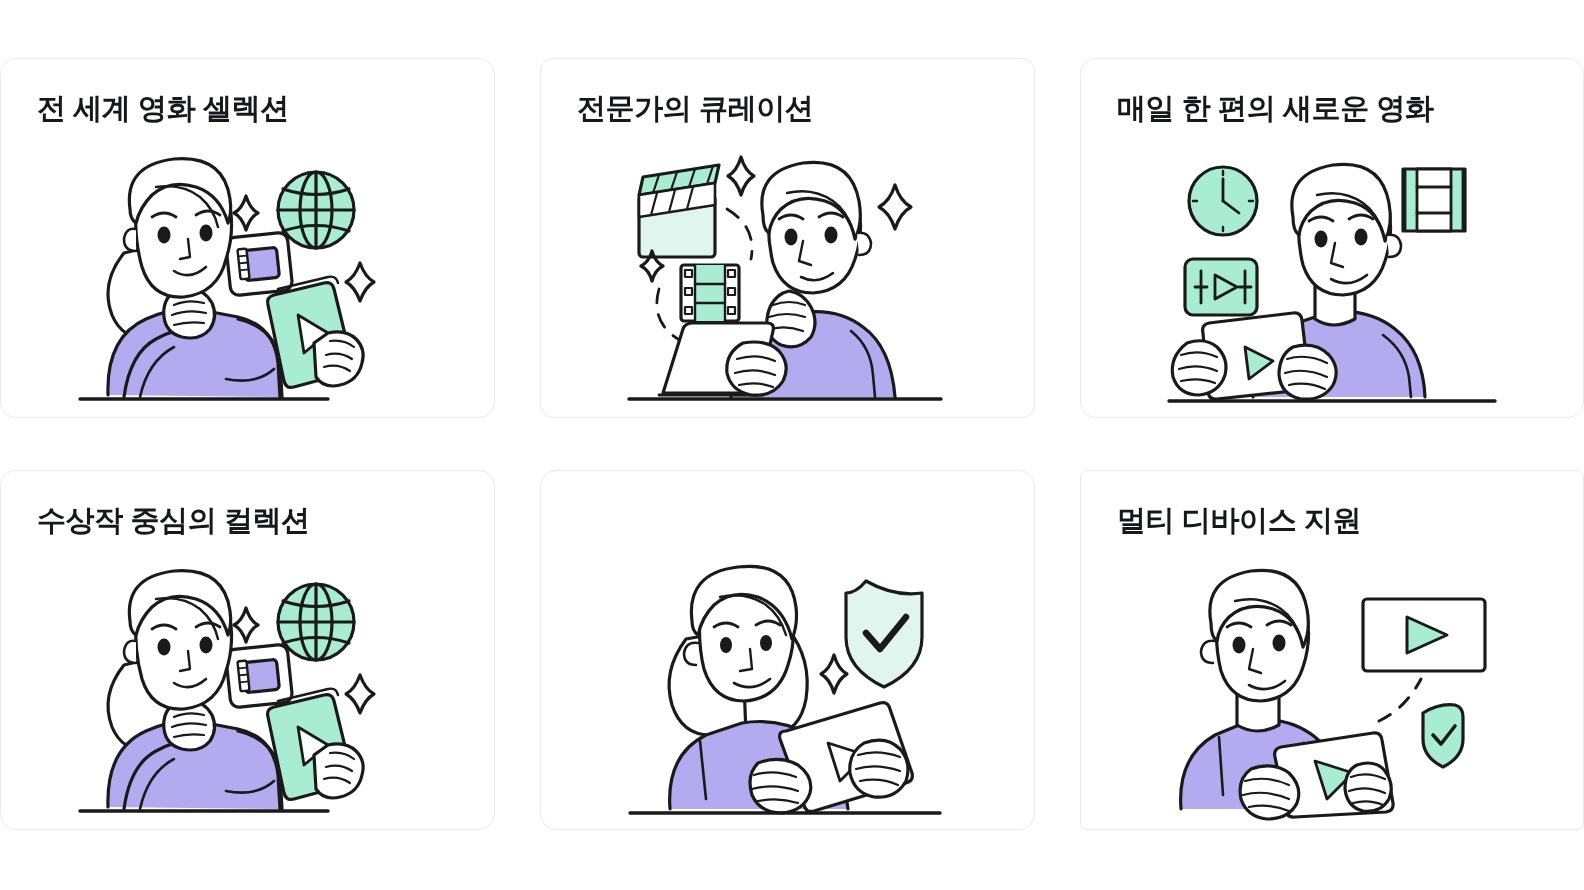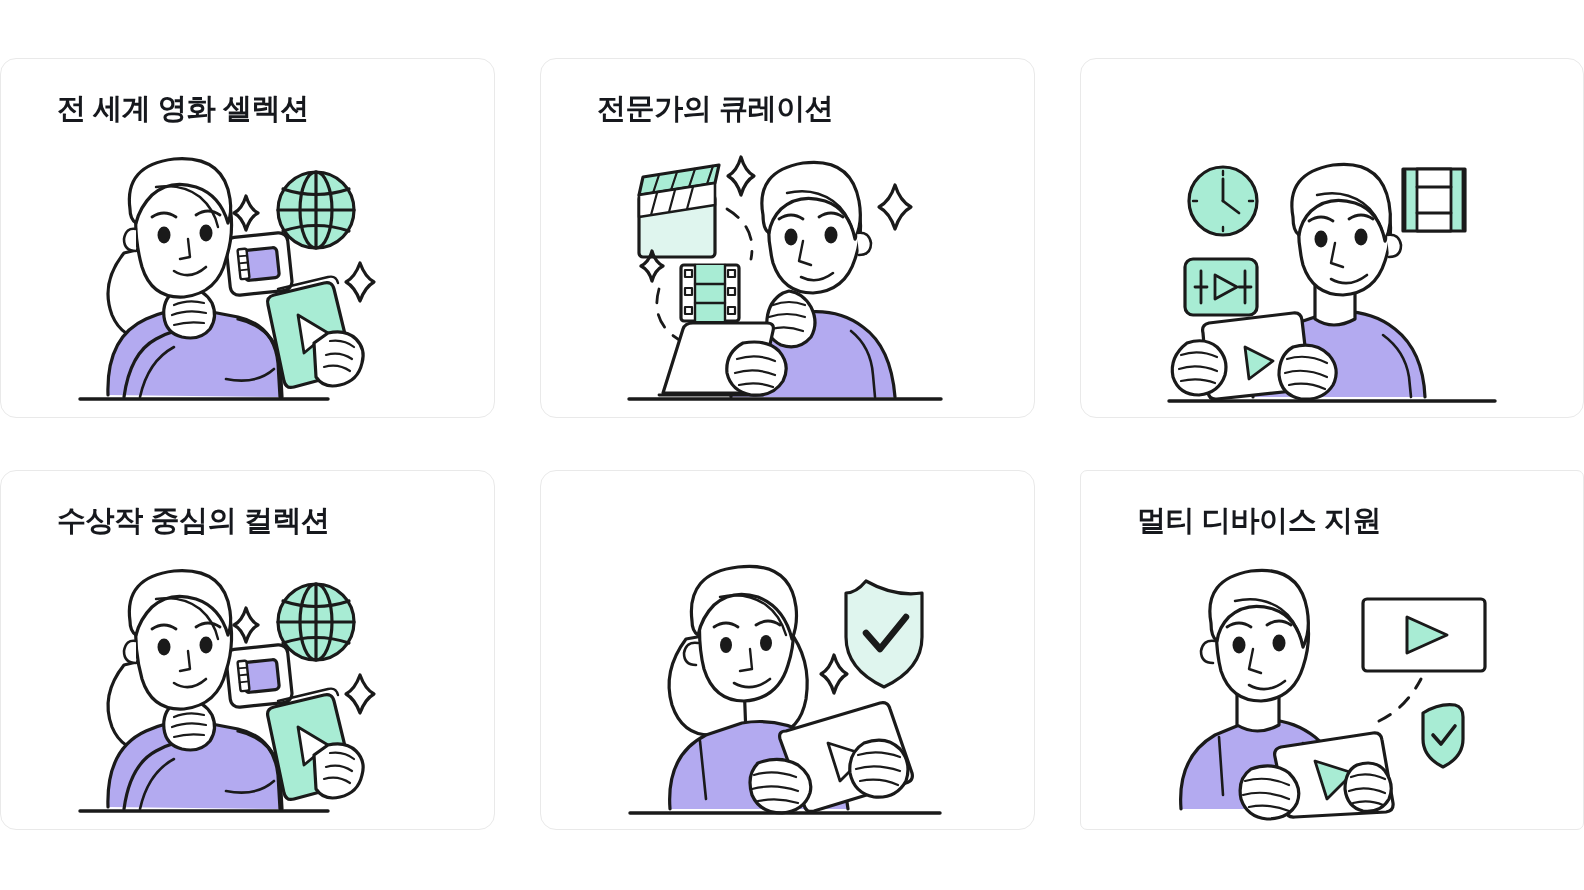--- a/index.html
+++ b/index.html
@@ -23,36 +23,35 @@
   }
   .card {
     box-sizing: border-box;
     border: 1px solid #e9e9e9;
     border-radius: 16px;
     background: #ffffff;
     position: relative;
     overflow: hidden;
   }
   .card-1 { grid-column: 1; grid-row: 2; }
-  .card-2 { grid-column: 3; grid-row: 2; }
+  .card-2 { grid-column: 3; grid-row: 2; border-radius: 13px; }
   .card-3 { grid-column: 5; grid-row: 2; }
   .card-4 { grid-column: 1; grid-row: 4; text-decoration: underline; }
   .card-5 { grid-column: 3; grid-row: 4; }
   .card-6 { grid-column: 5; grid-row: 4; border-radius: 7px; }
 
   .card-title {
     position: absolute;
     top: 30px;
     left: 36px;
     font-size: 29px;
     font-weight: bold;
     color: #16181d;
     letter-spacing: -0.4px;
     white-space: nowrap;
-    margin-left: 20px;
   }
   .illo {
     position: absolute;
     left: 0;
     right: 0;
     top: 84px;
     height: 270px;
     display: flex;
     align-items: center;
     justify-content: center;
@@ -227,20 +226,21 @@
         <path d="M114 212 Q134 206 152 214" fill="none" stroke-width="2.2"></path>
         <path d="M112 226 Q132 220 152 228" fill="none" stroke-width="2.2"></path>
         <path d="M116 238 Q134 234 150 240" fill="none" stroke-width="2.2"></path>
 
         <line x1="6" y1="252" x2="318" y2="252" stroke-width="3.4"></line>
       </svg>
     </div>
   </div>
 
   <div class="card card-3">
+    <div class="card-title">매일 한 편의 새로운 영화</div>
     <div class="illo">
       <svg width="330" height="262" viewBox="0 0 330 262" fill="none" stroke="#1a1a1a" stroke-width="3.2" stroke-linecap="round" stroke-linejoin="round">
 
         <g>
           <circle cx="56" cy="54" r="34" fill="#a8ecd4"></circle>
           <path d="M56 54 L56 32" stroke-width="2.8"></path>
           <path d="M56 54 L72 66" stroke-width="2.8"></path>
           <g stroke-width="2.4">
             <line x1="56" y1="24" x2="56" y2="28"></line>
             <line x1="56" y1="80" x2="56" y2="84"></line>

